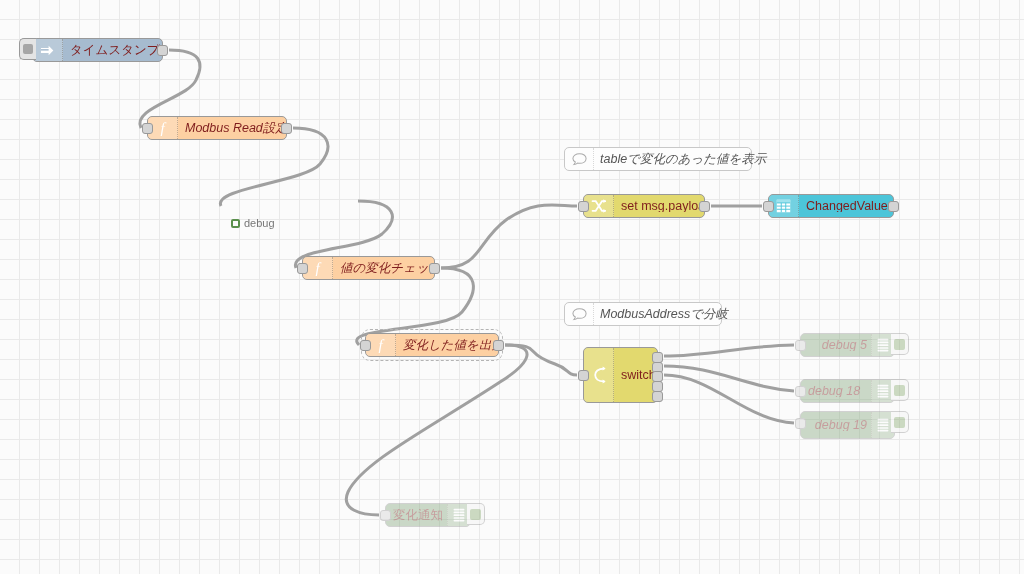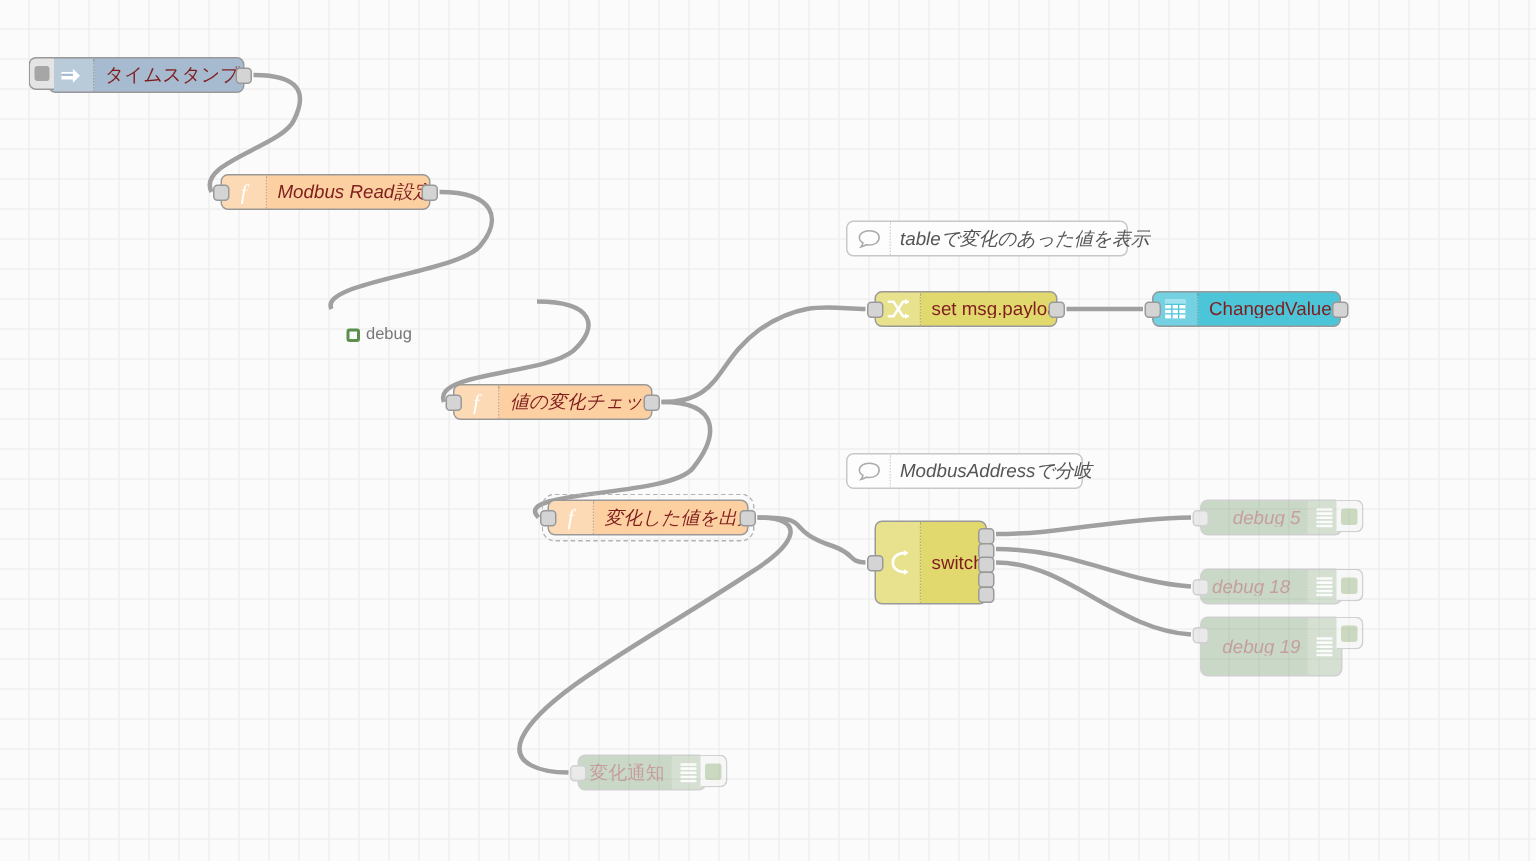--- a/index.html
+++ b/index.html
@@ -341,21 +341,21 @@
           <path d="M1.4 1.6h9.2M1.4 4.4h9.2M1.4 7.2h9.2M1.4 10h9.2M1.4 12.6h9.2"></path>
         </g>
       </svg>
     </div>
     <div class="port in" style="top:6px;"></div>
     <div class="dbg-btn">
       <i></i>
     </div>
   </div>
 
-  <div class="node dimmed" style="left:800px; top:411px; width:95px; height:40px; background:#87a980;">
+  <div class="node dimmed" style="left:800px; top:411px; width:95px; height:28px; background:#87a980;">
     <div class="label italic" style="text-align:right; padding-right:4px;">debug 19</div>
     <div class="icon-box right" style="flex:0 0 22px; width:22px;">
       <svg width="12" height="14" viewBox="0 0 12 14">
         <g stroke="#fff" stroke-width="1.7" stroke-linecap="round">
           <path d="M1.4 1.6h9.2M1.4 4.4h9.2M1.4 7.2h9.2M1.4 10h9.2M1.4 12.6h9.2"></path>
         </g>
       </svg>
     </div>
     <div class="port in" style="top:6px;"></div>
     <div class="dbg-btn">

